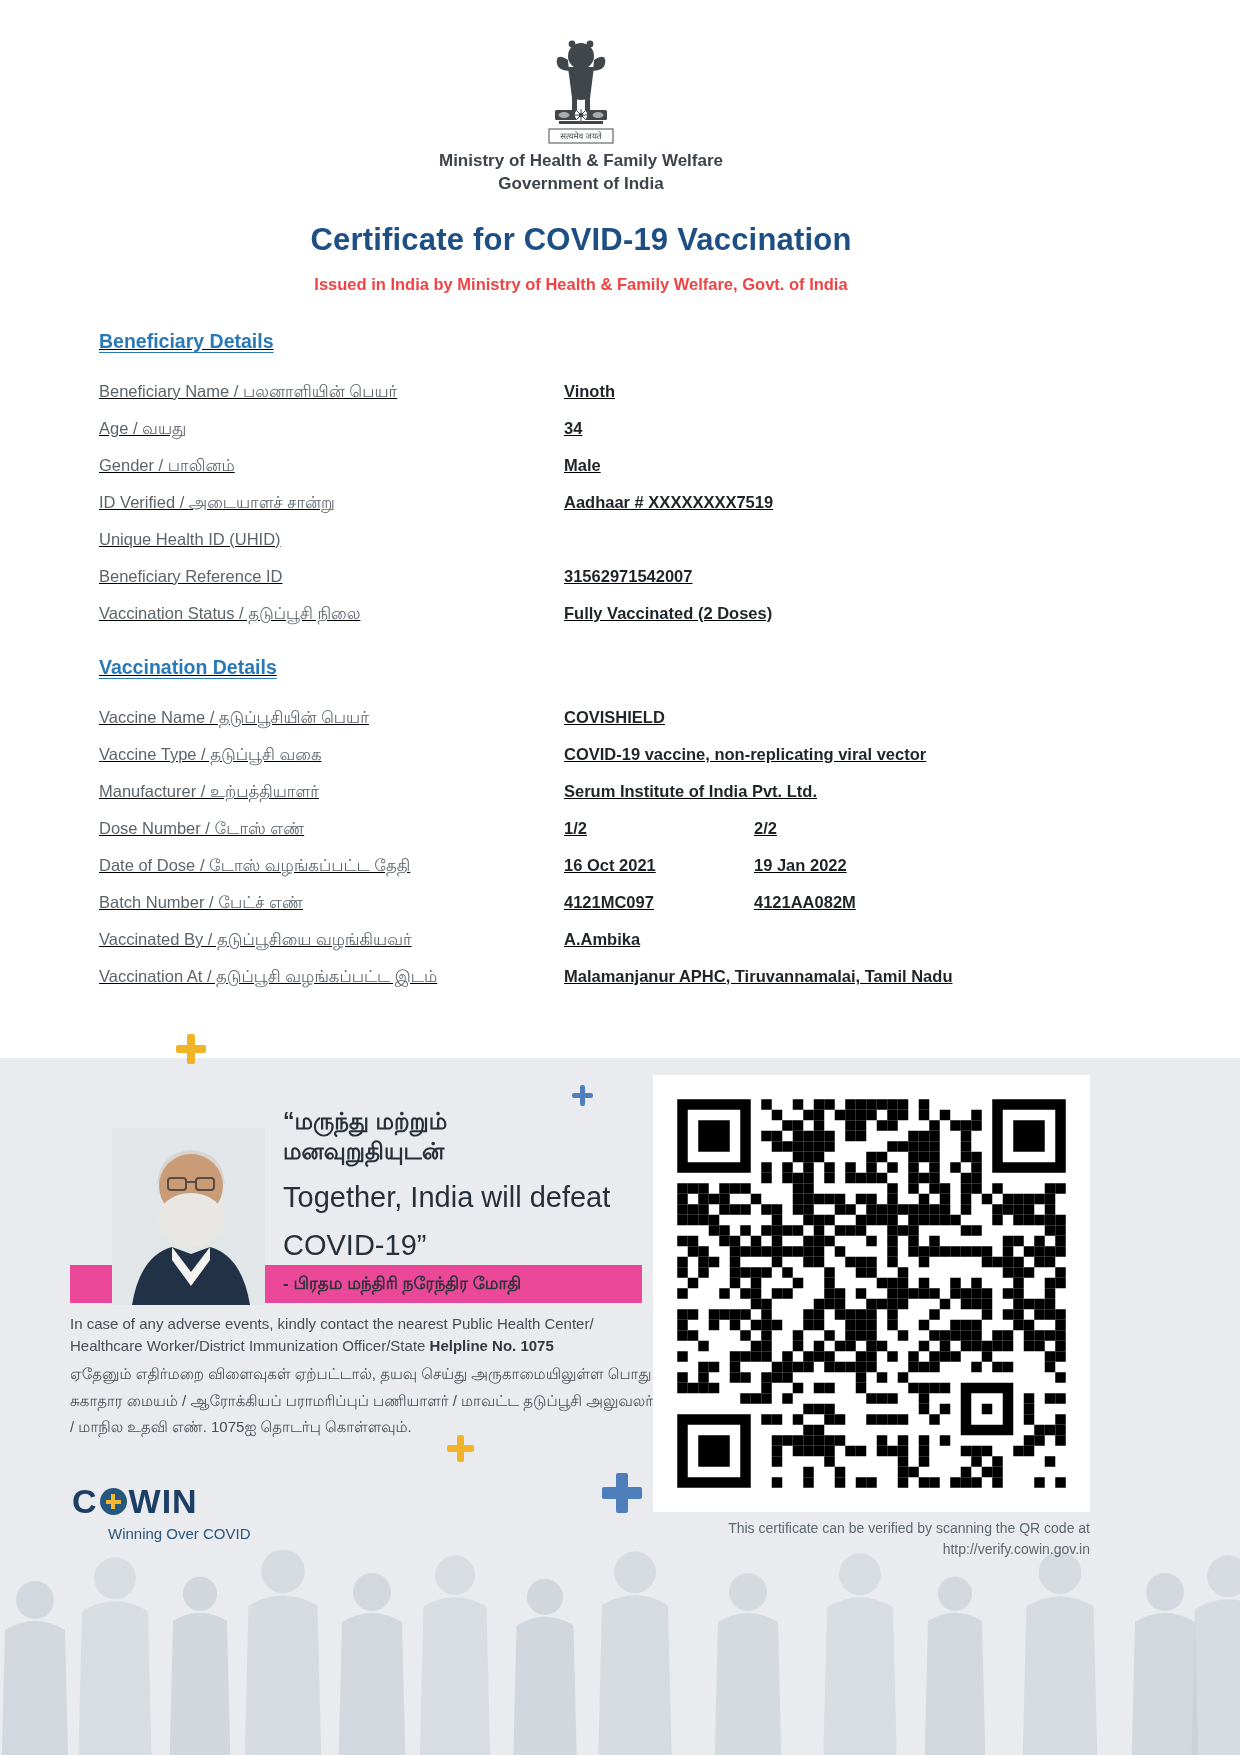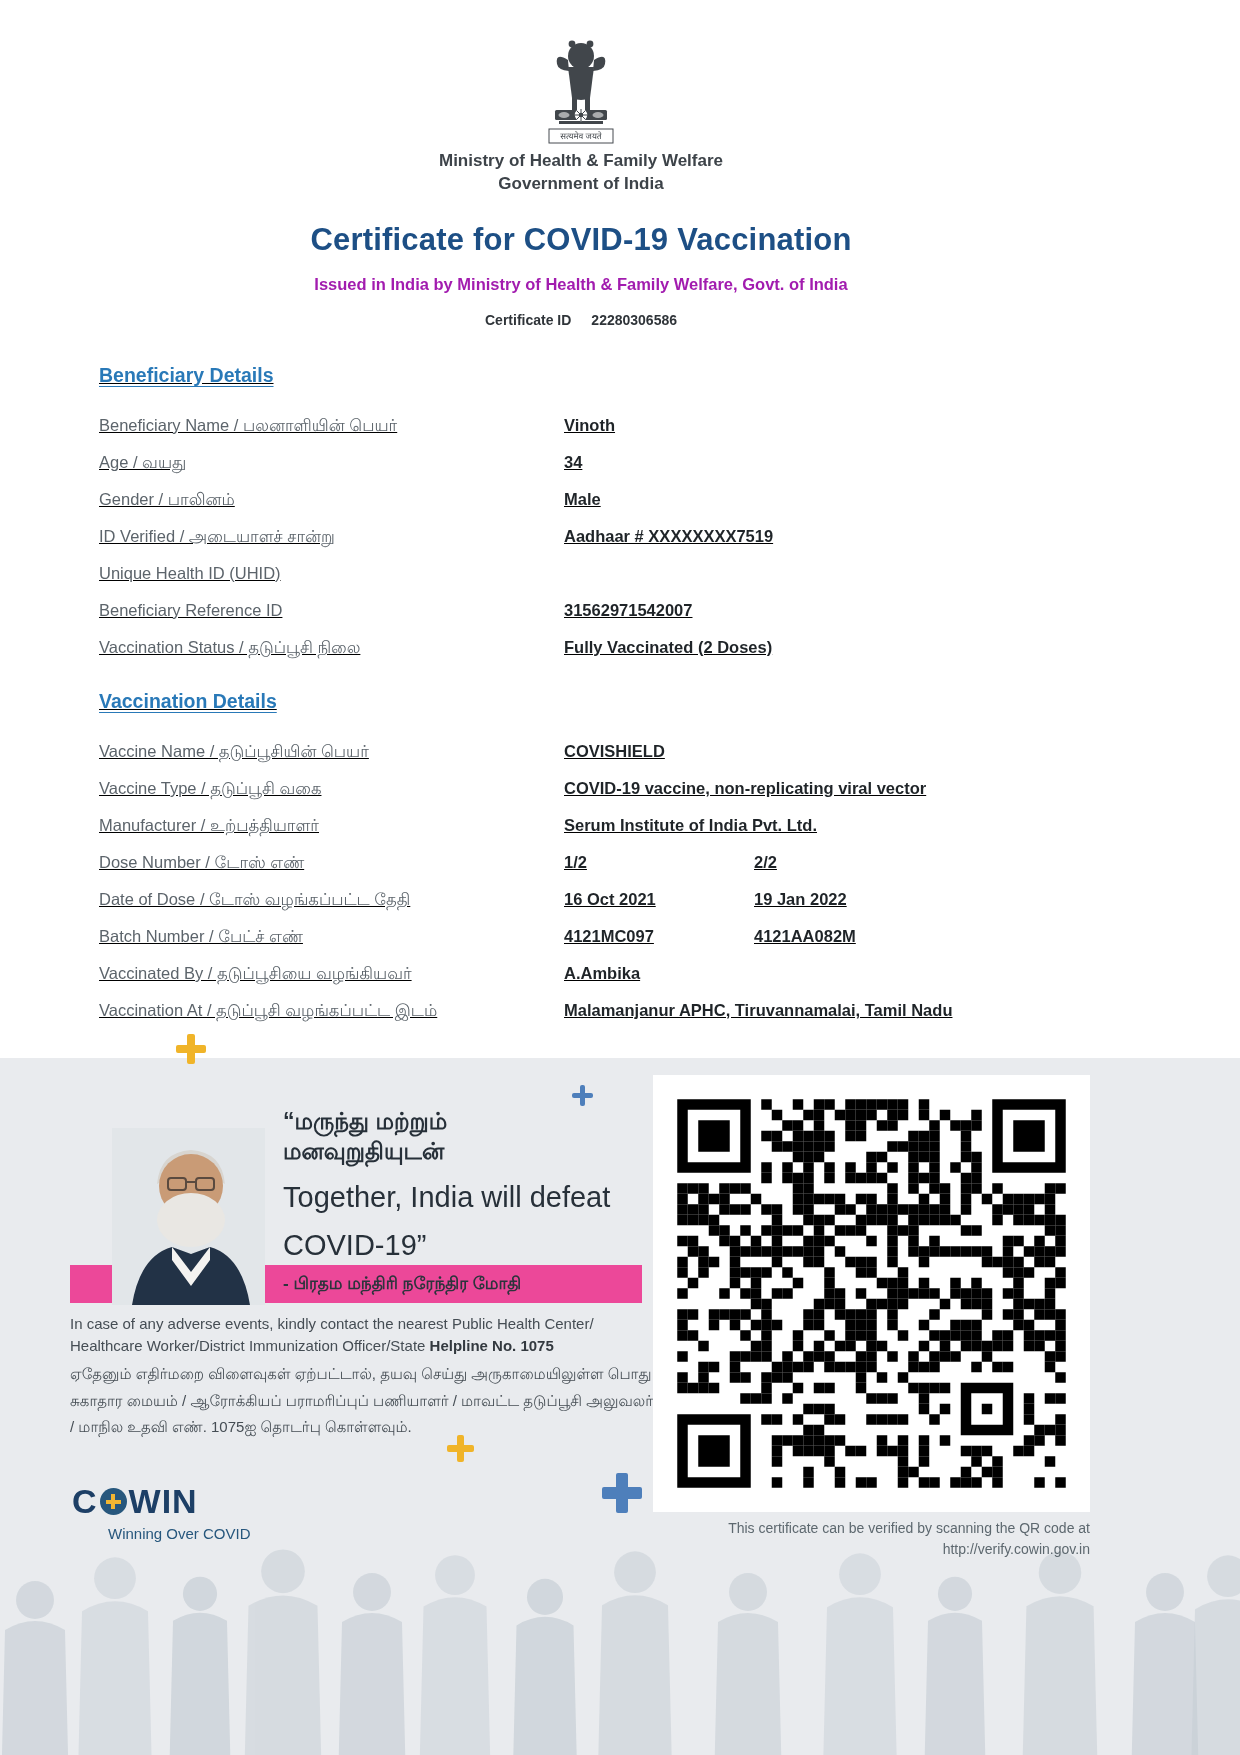--- a/index.html
+++ b/index.html
@@ -4,21 +4,21 @@
 <style>
   html,body{margin:0;padding:0;background:#fff;}
   .page{position:relative;width:1240px;height:1755px;background:#ffffff;
         font-family:"Liberation Sans",sans-serif;overflow:hidden;padding-left:24px;}
 
   
   .center-col{width:1114px;text-align:center;padding-top:36px;}
   .emblem-wrap{display:inline-block;}
   .ministry{font-size:17px;font-weight:bold;color:#3d4349;line-height:1.35;}
   .title{margin-top:26px;font-size:31px;font-weight:bold;color:#1d4f85;letter-spacing:.2px;}
-  .subtitle{margin-top:17px;font-size:16.5px;font-weight:bold;color:#a21caf;}
+  .subtitle{margin-top:17px;font-size:16.5px;font-weight:bold;color:#ef4444;}
   .certid{margin-top:18px;font-size:14px;font-weight:bold;color:#2f3439;
           display:flex;justify-content:center;gap:20px;}
 
   
   .details{margin:36px 12px 0 75px;text-decoration:underline;}
   .section-title{font-size:19.5px;font-weight:bold;color:#2979b8;
                  text-decoration:underline;text-underline-offset:4px;margin:0 0 20px 0;}
   .section-title.second{margin-top:24px;}
   .row{display:flex;align-items:flex-start;}
   .row .lab{width:465px;font-size:16.5px;color:#5c646b;line-height:37px;}
@@ -88,24 +88,20 @@
         <ellipse cx="29" cy="79" rx="5.5" ry="3" fill="#ffffff" opacity="0.55"></ellipse>
         <ellipse cx="63" cy="79" rx="5.5" ry="3" fill="#ffffff" opacity="0.55"></ellipse>
         <rect x="14" y="93" width="64" height="14" fill="none" stroke="#464b50" stroke-width="1"></rect>
         <text x="46" y="103" text-anchor="middle" font-size="8.5" fill="#41464b">सत्यमेव जयते</text>
       </svg>
     </div>
     <div class="ministry">Ministry of Health &amp; Family Welfare</div>
     <div class="ministry">Government of India</div>
     <div class="title">Certificate for COVID-19 Vaccination</div>
     <div class="subtitle">Issued in India by Ministry of Health &amp; Family Welfare, Govt. of India</div>
-    <div class="certid">
-      <span>Certificate ID</span>
-      <span>22280306586</span>
-    </div>
   </div>
 
   <div class="details">
 
     <div class="section-title">Beneficiary Details</div>
 
     <div class="row">
       <div class="lab">Beneficiary Name / பலனாளியின் பெயர்</div>
       <div class="val">Vinoth</div>
     </div>

